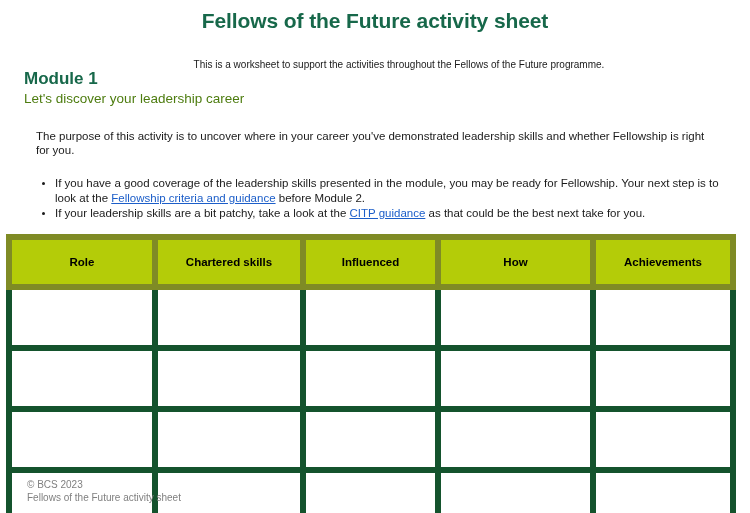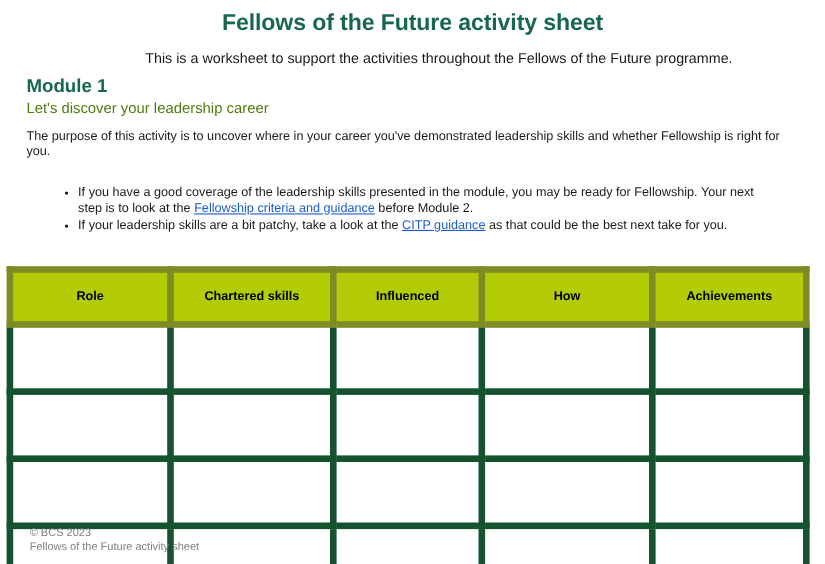--- a/index.html
+++ b/index.html
@@ -67,23 +67,23 @@
   .doc-title {
     margin: 0;
     padding-top: 8px;
     font-size: 21px;
     line-height: 26px;
     font-weight: bold;
     color: #17684a;
     letter-spacing: -0.1px;
   }
   .doc-subtitle {
-    margin: 4px;
+    margin: 16px;
     padding-top: 8px;
-    font-size: 13px;
+    font-size: 10px;
     line-height: 14px;
     color: #1a1a1a;
     padding-left: 48px;
   }
 
   
   .section {
     padding: 0 24px;
   }
   .module-title {
@@ -96,28 +96,28 @@
   }
   .module-subtitle {
     margin: 0;
     padding-top: 1px;
     font-size: 13.5px;
     line-height: 18px;
     font-weight: normal;
     color: #4d7c0f;
   }
   .intro-para {
-    margin: 0;
+    margin: 12px;
     padding-top: 9px;
     font-size: 11.5px;
     line-height: 14px;
     color: #1a1a1a;
   }
   .bullets {
-    margin: 16px;
+    margin: 0;
     padding: 7px 0 0 31px;
     list-style-type: disc;
   }
   .bullets li {
     font-size: 11.5px;
     line-height: 14.5px;
     color: #1a1a1a;
     padding-bottom: 1px;
   }
   .bullets li::marker {

